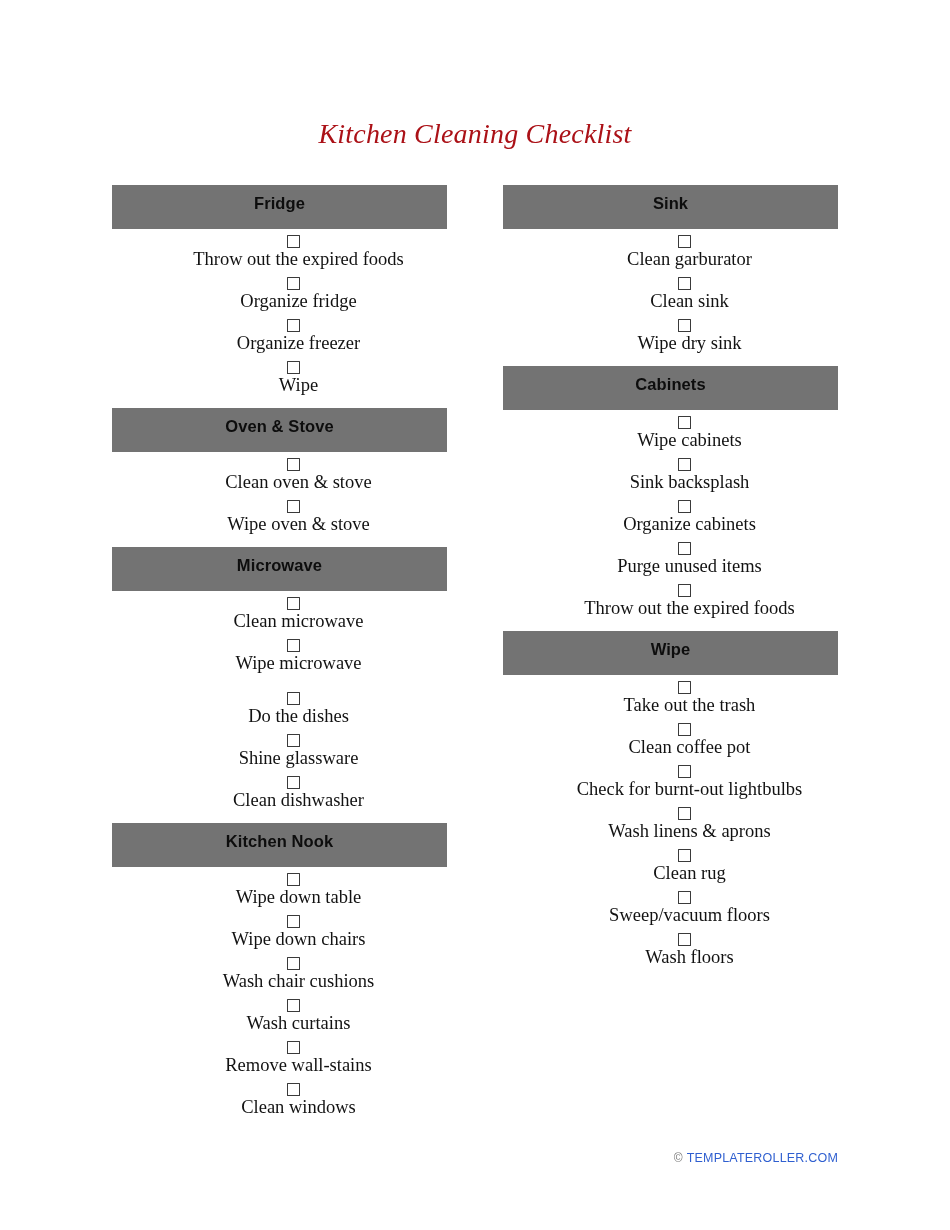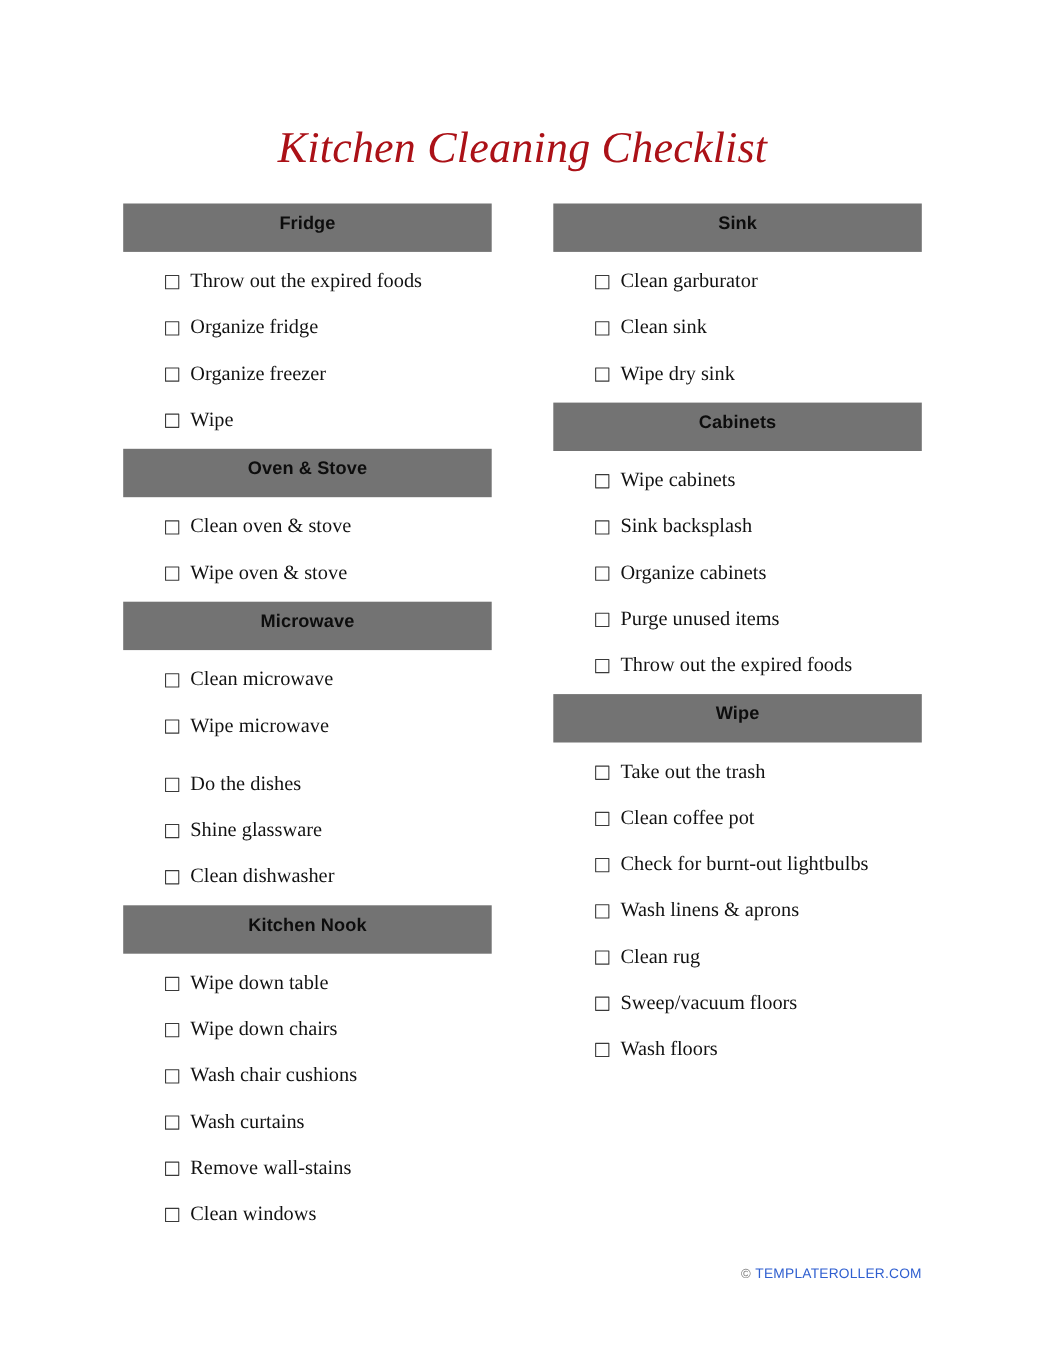--- a/index.html
+++ b/index.html
@@ -25,21 +25,21 @@
 
   .doc-title {
     position: absolute;
     top: 108px;
     left: 0;
     width: 950px;
     text-align: center;
     font-family: "Liberation Serif", "DejaVu Serif", serif;
     font-style: italic;
     font-weight: 400;
-    font-size: 40px;
+    font-size: 28px;
     line-height: 52px;
     color: #ab1117;
     letter-spacing: 0.2px;
     white-space: nowrap;
   }
 
   .columns {
     position: absolute;
     top: 185px;
     left: 112px;
@@ -73,21 +73,21 @@
     box-sizing: border-box;
   }
 
   .section-items {
     padding-top: 6px;
     padding-bottom: 5px;
   }
 
   .check-row {
     display: flex;
-    flex-direction: row;
+    flex-direction: column;
     align-items: center;
     height: 42px;
     padding-left: 38px;
     box-sizing: border-box;
   }
 
   .checkbox {
     width: 11px;
     height: 11px;
     border: 1.5px solid #3a3a3a;

